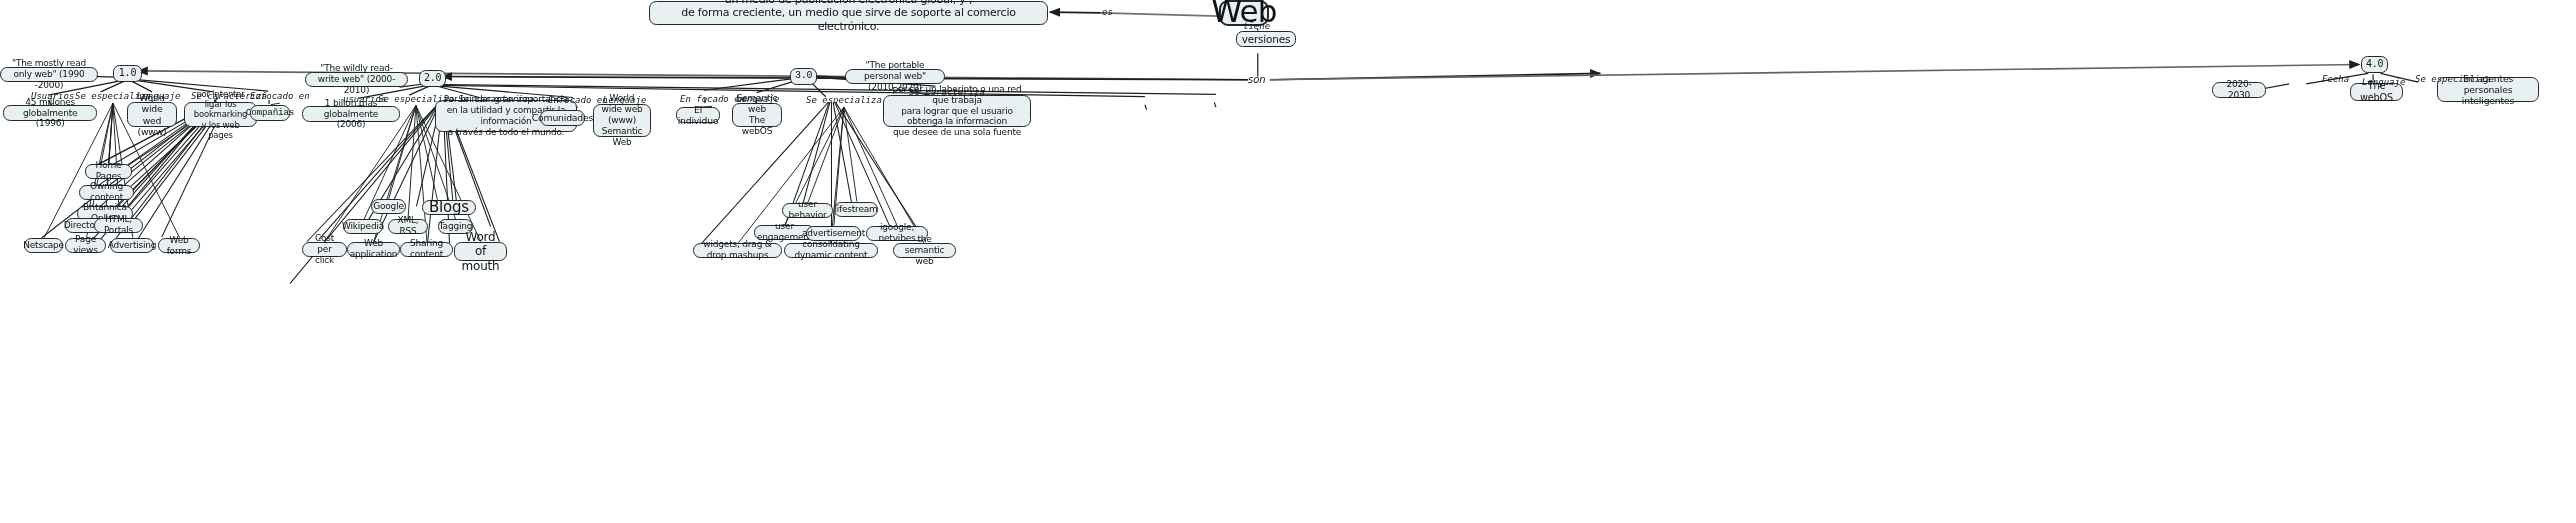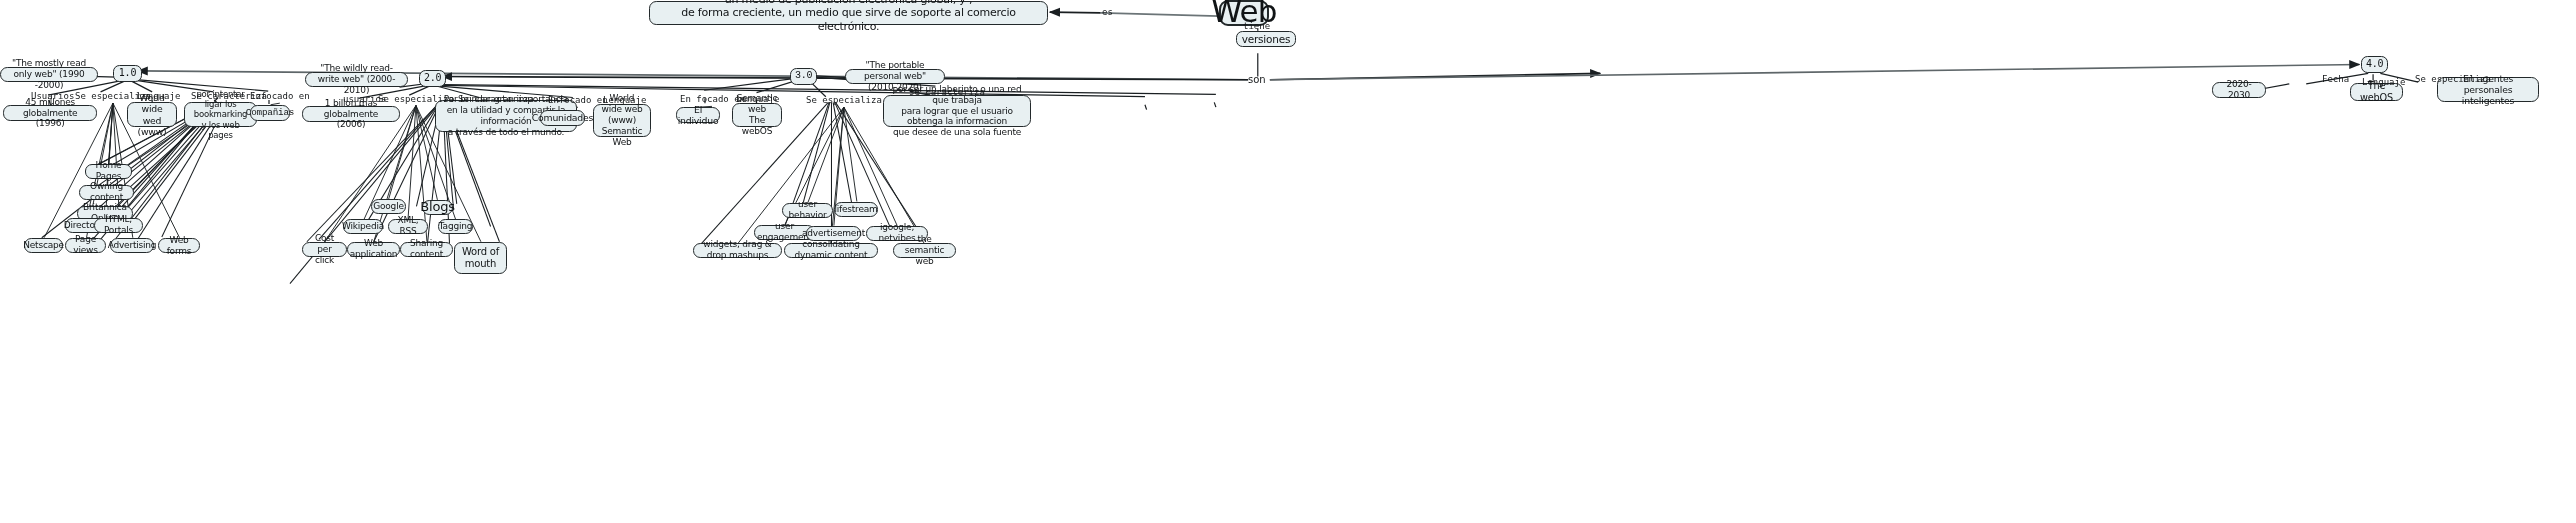--- a/index.html
+++ b/index.html
@@ -63,20 +63,21 @@
   
   .elabel {
     position: absolute;
     font-family: "DejaVu Sans Mono", monospace;
     font-size: 9px;
     color: #16191b;
     white-space: nowrap;
     background: transparent;
     z-index: 4;
     letter-spacing: 0px;
+    font-style: italic;
   }
   .elabel.mid { font-size: 9.3px; }
 </style>
 </head>
 <body>
 
 <div id="canvas">
 
   <svg id="wires" viewBox="0 0 3195 649">
     <defs>
@@ -289,28 +290,28 @@
   <div class="node small" style="left:302px;top:106px;width:98px;height:16px;font-size:9px;">1 billon mas globalmente (2006)</div>
   <div class="node small" style="left:435px;top:100px;width:142px;height:32px;font-size:9px;">Por brindar gran importancia
 en la utilidad y compartir la información
 a través de todo el mundo.</div>
   <div class="node small" style="left:540px;top:110px;width:45px;height:16px;font-size:9.3px;">Comunidades</div>
   <div class="node small" style="left:593px;top:104px;width:58px;height:33px;font-size:9px;">World wide web
 (www)
 Semantic Web</div>
 
   <div class="node small" style="left:371px;top:199px;width:35px;height:14.5px;font-size:9px;">Google</div>
-  <div class="node small" style="left:422px;top:200px;width:31px;height:14.5px;font-size:13px;">Blogs</div>
+  <div class="node small" style="left:422px;top:200px;width:54px;height:14.5px;font-size:15px;">Blogs</div>
   <div class="node small" style="left:343px;top:219px;width:40px;height:14.5px;font-size:9px;">Wikipedia</div>
   <div class="node small" style="left:388px;top:219px;width:40px;height:14.5px;font-size:9px;">XML, RSS</div>
   <div class="node small" style="left:438px;top:219px;width:35px;height:14.5px;font-size:9px;">Tagging</div>
   <div class="node small" style="left:302px;top:242px;width:45px;height:14.5px;font-size:9px;">Cost per click</div>
   <div class="node small" style="left:347px;top:242px;width:53px;height:14.5px;font-size:9px;">Web application</div>
   <div class="node small" style="left:400px;top:242px;width:53px;height:14.5px;font-size:9px;">Sharing content</div>
-  <div class="node small" style="left:454px;top:242px;width:53px;height:32px;font-size:10px;">Word of mouth</div>
+  <div class="node small" style="left:454px;top:242px;width:53px;height:19px;font-size:12px;">Word of mouth</div>
 
   <div class="node ver" style="left:790px;top:68px;width:27.4px;height:17px;font-family:Liberation Mono, monospace;font-size:10px;">3.0</div>
   <div class="node small" style="left:845px;top:69px;width:100px;height:15.3px;font-size:9px;">"The portable personal web" (2010-2020)</div>
 
   <div class="elabel" style="left:680px;top:94px;">En focado en</div>
   <div class="elabel" style="left:736px;top:94px;">Lenguaje</div>
   <div class="elabel" style="left:806px;top:95px;">Se especializa</div>
   <div class="elabel" style="left:909px;top:87px;">se caracteriza</div>
 
   <div class="node small" style="left:676px;top:107px;width:44px;height:16px;font-size:9.3px;">El individuo</div>

